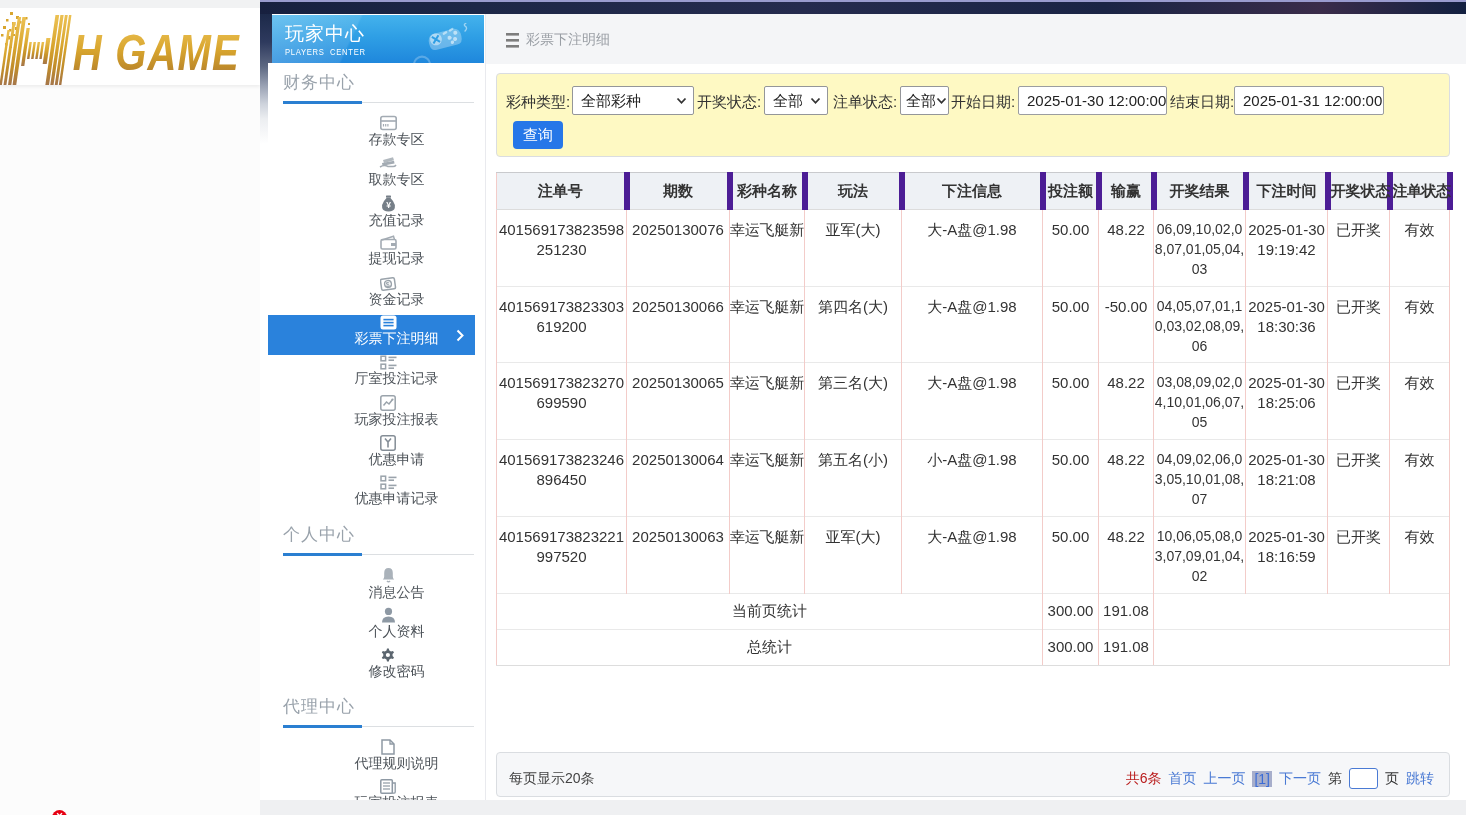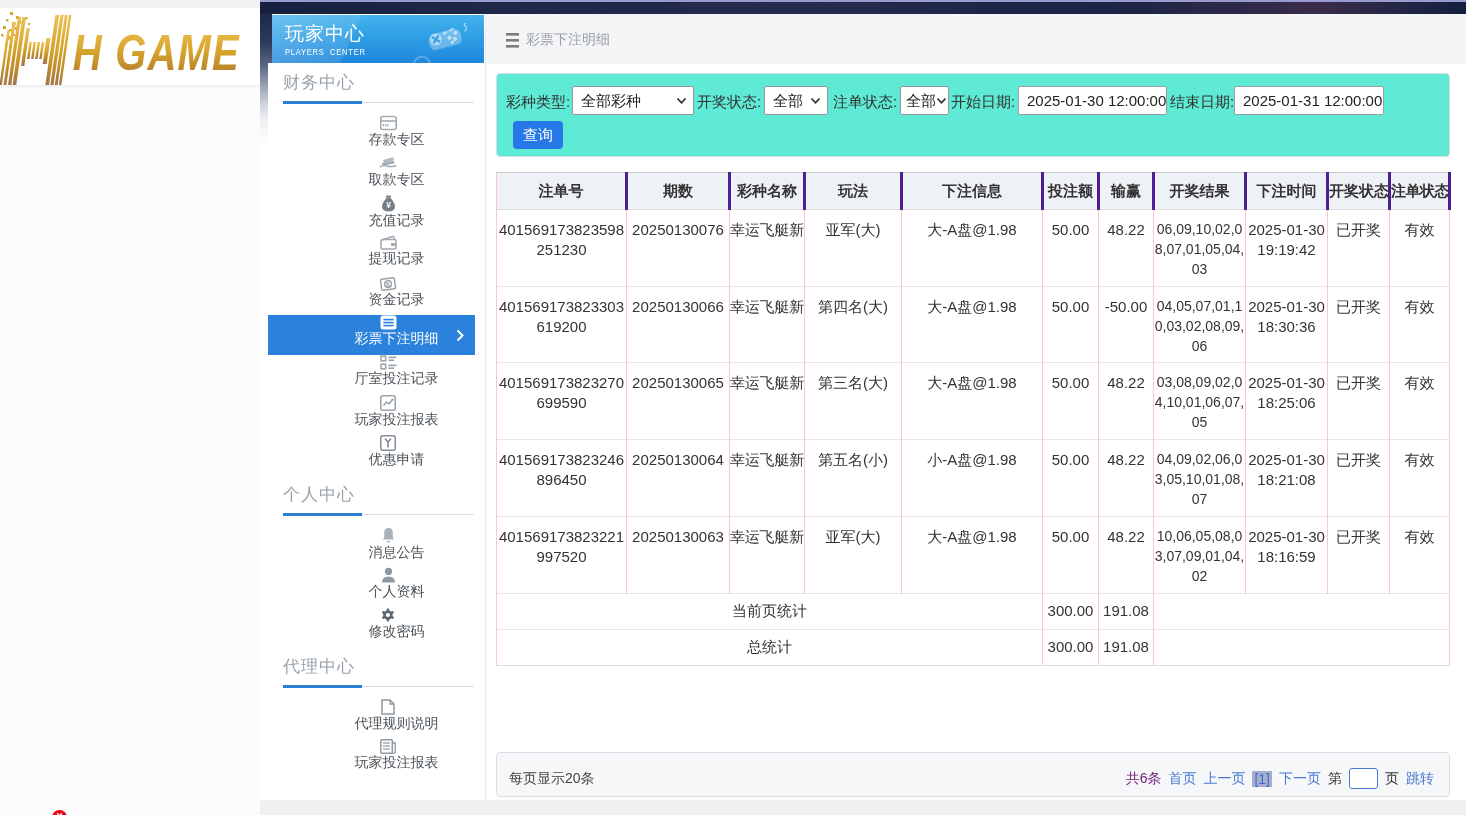--- a/index.html
+++ b/index.html
@@ -38,34 +38,34 @@
 .item.act .arr { position:absolute; right:11px; top:14px; }
 
 #main { left:486px; top:14px; width:980px; height:786px; background:#fff; }
 #toolbar { position:absolute; left:0; top:0; width:980px; height:50px; background:#f4f5f7; }
 #toolbar .ttl { position:absolute; left:40px; top:17px; font-size:14px; color:#9a9fa5; }
 #hamb { position:absolute; left:20px; top:18px; }
 #botgrey { left:260px; top:800px; width:1206px; height:15px; background:#eff0f2; }
 #vline { left:485px; top:14px; width:1px; height:786px; background:#e9eaee; }
 
 #filter { position:absolute; left:10px; top:59px; width:954px; height:84px;
-  background:#5eead4; border:1px solid #dadde1; border-radius:4px; }
+  background:#fef9c3; border:1px solid #dadde1; border-radius:4px; }
 #filter .lb { position:absolute; top:19px; height:20px; font-size:15px; color:#333; }
 .fsel { position:absolute; top:12px; white-space:nowrap; height:29px; background:#fff; border:1px solid #949699; border-radius:2px;
   font-size:15px; color:#222; line-height:27px; padding-left:8px; }
 .fsel svg { position:absolute; right:6px; top:10px; } .fsel .ch3 { right:1px; }
 .finp { position:absolute; top:12px; white-space:nowrap; overflow:hidden; height:29px; background:#fff; border:1px solid #9b9da0; border-radius:2px;
   font-size:15px; color:#222; line-height:27px; padding-left:8px; }
 #qbtn { position:absolute; left:16px; top:47px; width:50px; height:28px; background:#2677e8; border-radius:4px;
   color:#fff; font-size:15px; text-align:center; line-height:28px; }
 
 #tblwrap { position:absolute; left:10px; top:158px; width:954px; }
 table { border-collapse:collapse; table-layout:fixed; width:953px; }
 th { height:37px; white-space:nowrap; background:#eef1f5; font-size:15px; font-weight:bold; color:#333;
-  border-top:1px solid #c9cacd; border-bottom:1px solid #dcdcdc; border-right:3px solid #4c1d95; text-align:center; padding:0; }
+  border-top:1px solid #c9cacd; border-bottom:1px solid #dcdcdc; border-right:6px solid #4c1d95; text-align:center; padding:0; }
 th:first-child { border-left:1px solid #f3ccc9; }
 td { padding:10px 0 6px; line-height:19.9px; font-size:15px; color:#333; text-align:center;
   vertical-align:top; border-right:1px solid #f3ccc9; border-top:1px solid #e9e9e9; word-break:break-all; }
 td:first-child { border-left:1px solid #f3ccc9; }
 td.rs { font-size:14px; } .nw { white-space:nowrap; letter-spacing:-0.2px; }
 tr.sum td { padding:7.5px 0; vertical-align:middle; line-height:20px; }
 tr.last td { border-bottom:1px solid #ddd; }
 
 #pager { position:absolute; left:10px; top:738px; width:954px; height:45px;
   background:#f6f7f9; border:1px solid #dadde1; border-radius:4px; font-size:14px; color:#444; }
@@ -250,20 +250,35 @@
           <circle cx="12.5" cy="4.5" r="1.1" fill="#9aa3ab"></circle>
         </svg>
         <span class="tx">玩家投注报表</span>
       </div>
     <div class="item">
         <svg width="16" height="16" viewBox="0 0 16 16">
           <rect x="0.8" y="0.8" width="14.4" height="14.4" rx="2" fill="none" stroke="#848d96" stroke-width="1.5"></rect>
           <path d="M5 3.5 L8 7 L11 3.5 M8 7 L8 12.5" fill="none" stroke="#848d96" stroke-width="1.6"></path>
         </svg>
         <span class="tx">优惠申请</span>
+      </div>
+    <div class="item">
+        <svg width="17" height="15" viewBox="0 0 17 15">
+          <g fill="none" stroke="#9aa3ab" stroke-width="1.5">
+            <rect x="1" y="1.2" width="4.6" height="4.6"></rect>
+            <rect x="1" y="9.2" width="4.6" height="4.6"></rect>
+          </g>
+          <g stroke="#9aa3ab" stroke-width="1.6">
+            <line x1="8.5" y1="2.4" x2="16.5" y2="2.4"></line>
+            <line x1="8.5" y1="5.2" x2="14" y2="5.2"></line>
+            <line x1="8.5" y1="10.4" x2="16.5" y2="10.4"></line>
+            <line x1="8.5" y1="13.2" x2="14" y2="13.2"></line>
+          </g>
+        </svg>
+        <span class="tx">优惠申请记录</span>
       </div>
     <div class="sec">
         <div class="st">个人中心</div>
         <div class="gl"></div>
         <div class="bl"></div>
       </div>
     <div class="item">
         <svg width="15" height="17" viewBox="0 0 15 17">
           <path d="M7.5 1 Q11.8 1 11.8 6 L11.8 9.5 Q11.8 11.5 13.2 12.5 L1.8 12.5 Q3.2 11.5 3.2 9.5 L3.2 6 Q3.2 1 7.5 1 Z" fill="#aab2ba"></path>
           <path d="M6 14 Q7.5 15.6 9 14" stroke="#aab2ba" stroke-width="1.6" fill="none"></path>
@@ -444,21 +459,21 @@
             <td>300.00</td>
             <td>191.08</td>
             <td colspan="4"></td>
           </tr>
   </tbody>
       </table>
   </div>
   <div id="pager">
     <div class="lft">每页显示20条</div>
     <div class="rgt">
-      <span style="color:#701a75">共6条</span>
+      <span style="color:#b91c1c">共6条</span>
       <a>首页</a>
         <a>上一页</a>
         <span class="cur">[1]</span>
         <a>下一页</a>
       <span style="color:#333">第</span>
         <span class="pin"></span>
         <span style="color:#333">页</span>
         <a>跳转</a>
     </div>
   </div>

